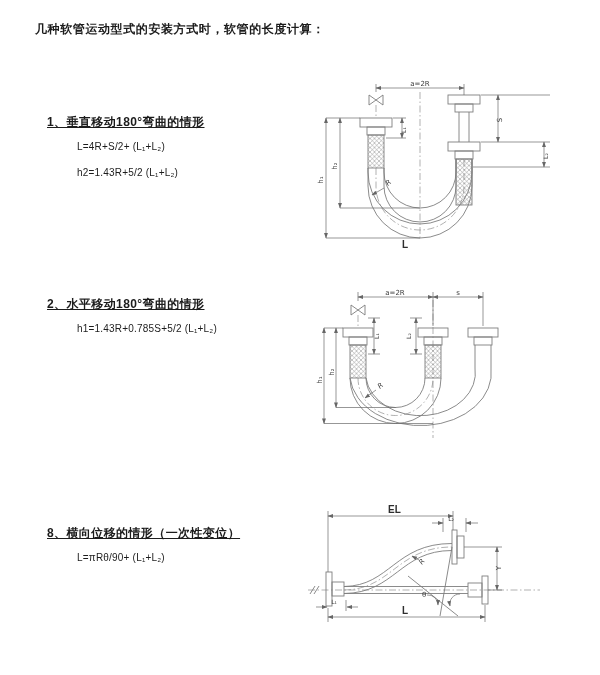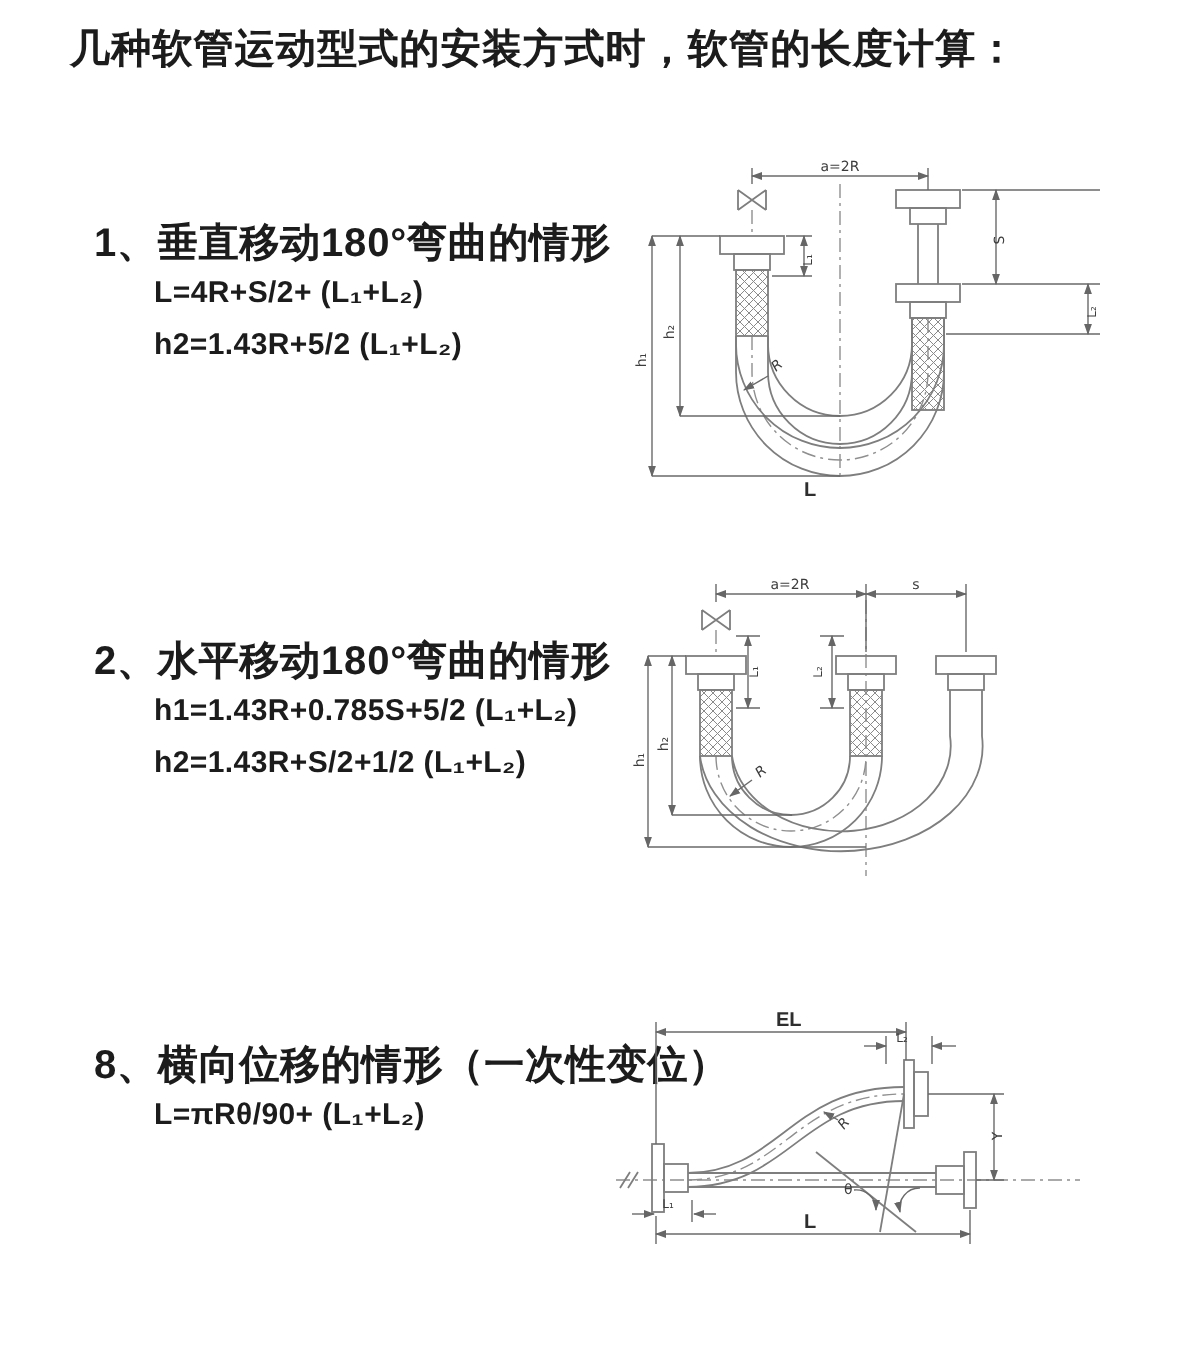--- a/index.html
+++ b/index.html
@@ -1,21 +1,21 @@
 <!DOCTYPE html>
 <html><head>
 <meta charset="utf-8">
 <style>
   html,body{margin:0;padding:0;background:#ffffff;}
   .page{position:relative;width:600px;height:675px;background:#fff;overflow:hidden;
         font-family:"Liberation Sans","DejaVu Sans",sans-serif;color:#1c1c1c;}
-  .title{position:absolute;left:35px;top:11px;font-size:20px;font-weight:600;letter-spacing:.6px;white-space:nowrap;}
+  .title{position:absolute;left:35px;top:21px;font-size:12px;font-weight:600;letter-spacing:.6px;white-space:nowrap;}
   .sec{position:absolute;left:47px;white-space:nowrap;}
-  .sec-h{font-size:20px;font-weight:600;height:24px;line-height:24px;letter-spacing:.4px;}
-  .frm{font-size:15px;height:26px;line-height:26px;padding-left:30px;font-weight:700;letter-spacing:.2px;}
+  .sec-h{font-size:12px;font-weight:600;height:24px;line-height:24px;letter-spacing:.4px;text-decoration:underline;}
+  .frm{font-size:10px;height:26px;line-height:26px;padding-left:30px;font-weight:400;letter-spacing:.2px;}
   svg.dg{position:absolute;}
   .geo{stroke:#7e7e7e;fill:none;stroke-width:.9;}
   .dim{stroke:#6a6a6a;fill:none;stroke-width:.7;}
   .cl{stroke:#8f8f8f;fill:none;stroke-width:.7;stroke-dasharray:7 2.5 1.5 2.5;}
   .lbl{fill:#3c3c3c;font-size:7px;font-family:"DejaVu Sans",sans-serif;}
   .sm{font-size:6px;}
   .big{font-size:10px;font-weight:600;fill:#2e2e2e;}
 </style>
 </head>
 <body>
@@ -23,24 +23,23 @@
 <div class="page">
 
   <div class="title">几种软管运动型式的安装方式时，软管的长度计算：</div>
 
   <section class="sec" style="top:110px">
     <div class="sec-h">1、垂直移动180°弯曲的情形</div>
     <div class="frm">L=4R+S/2+ (L₁+L₂)</div>
     <div class="frm">h2=1.43R+5/2 (L₁+L₂)</div>
   </section>
 
-  <section class="sec" style="top:319px">
+  <section class="sec" style="top:292px">
     <div class="sec-h">2、水平移动180°弯曲的情形</div>
     <div class="frm">h1=1.43R+0.785S+5/2 (L₁+L₂)</div>
-    <div class="frm">h2=1.43R+S/2+1/2 (L₁+L₂)</div>
   </section>
 
   <section class="sec" style="top:521px">
     <div class="sec-h">8、横向位移的情形（一次性变位）</div>
     <div class="frm">L=πRθ/90+ (L₁+L₂)</div>
   </section>
 
   <svg class="dg" style="left:316px;top:80px" width="244" height="172" viewBox="0 0 244 172">
     <defs>
       <pattern id="ht1" width="4.5" height="4.5" patternUnits="userSpaceOnUse">

